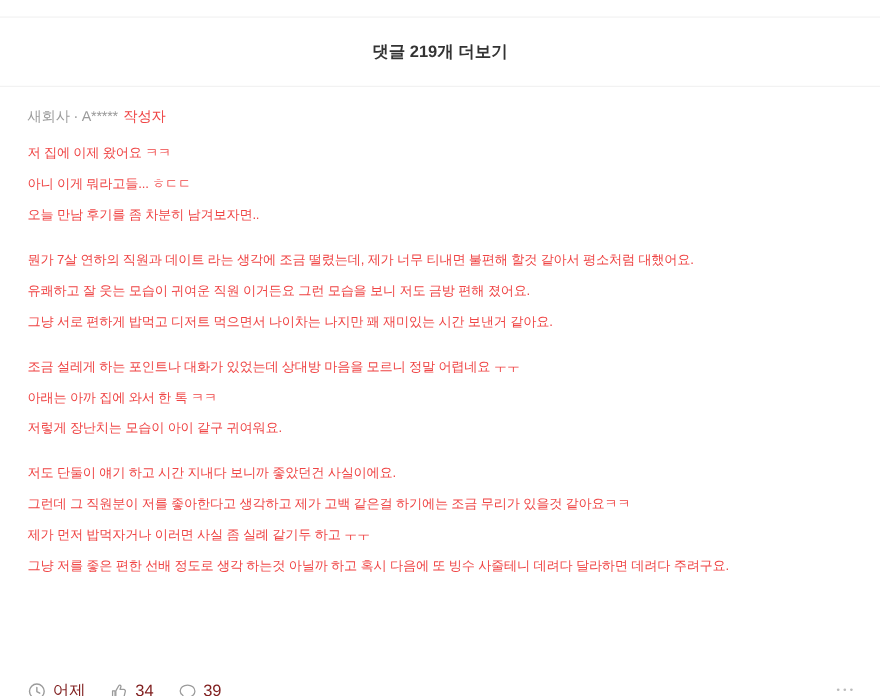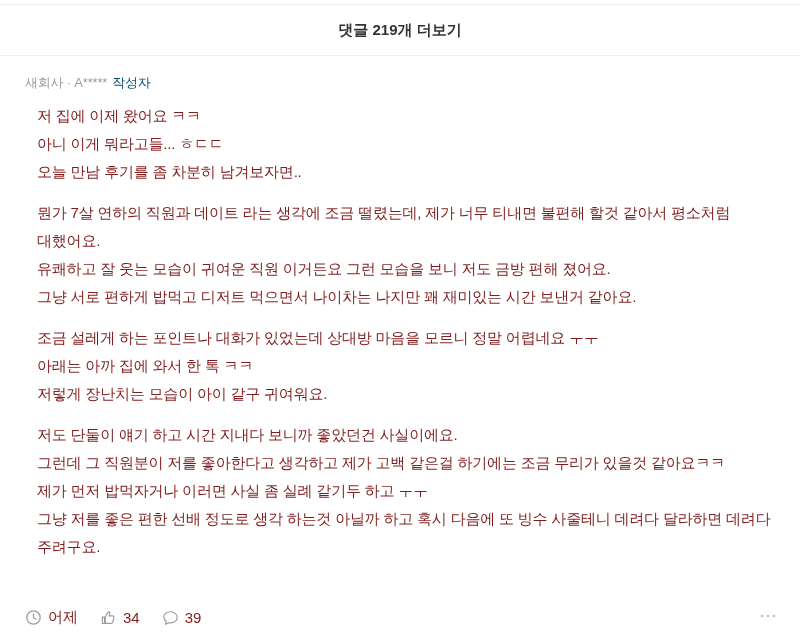--- a/index.html
+++ b/index.html
@@ -10,50 +10,50 @@
     font-family: "Liberation Sans", sans-serif;
     color: #333333;
     overflow: hidden;
   }
   .page { position: relative; width: 800px; height: 633px; background: #ffffff; }
 
   
   .more-comments {
     display: block;
     width: 100%;
-    margin-top: 4px;
-    height: 52px;
+    margin-top: 15px;
+    height: 64px;
     background: #ffffff;
     border: none;
     border-top: 1px solid #f1f1f1;
     border-bottom: 1px solid #f1f1f1;
     font-family: inherit;
     font-size: 15px;
     font-weight: bold;
     color: #333333;
     cursor: pointer;
     text-align: center;
   }
 
   
   .post { padding: 18px 25px 0 25px; }
   .author-row {
     font-size: 13px;
     color: #9b9b9b;
     margin-bottom: 10px;
     letter-spacing: -0.2px;
   }
-  .author-badge { color: #0c4a6e; margin-left: 5px; }
+  .author-badge { color: #ef4444; margin-left: 5px; }
 
   .post-body { max-height: 478px; overflow: hidden; }
   .post-body p {
-    margin: 0 0 13px 12px;
-    font-size: 15px;
+    margin: 0 0 13px 0;
+    font-size: 12px;
     line-height: 28px;
-    color: #7f1d1d;
+    color: #ef4444;
     letter-spacing: -0.2px;
     white-space: pre-line;
     word-break: keep-all;
   }
 
   
   .meta-bar {
     position: absolute;
     left: 25px; right: 22px; bottom: 9px;
     height: 22px;

